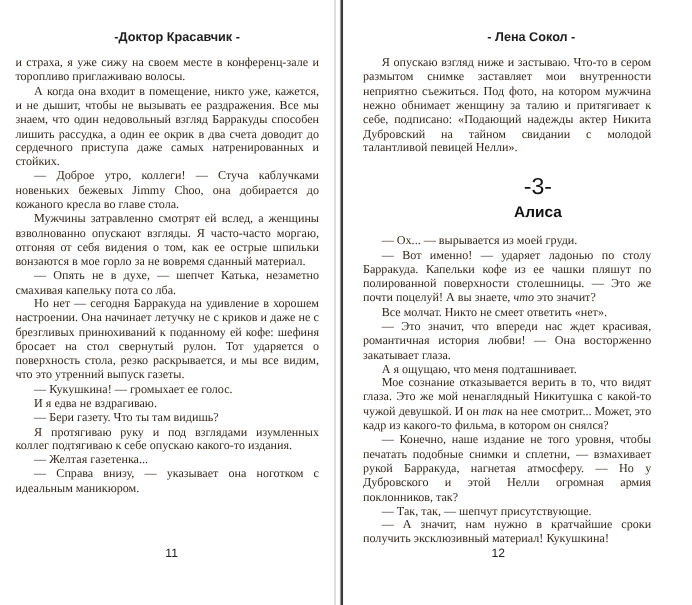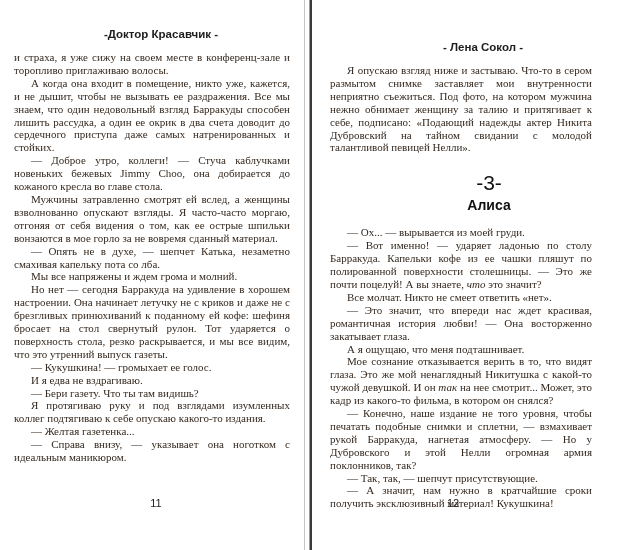--- a/index.html
+++ b/index.html
@@ -10,21 +10,21 @@
     --edge-light:#c6c6c6;
   }
   html,body{margin:0;padding:0;}
   body{width:629px;height:550px;background:var(--page-bg);}
   .spread{
     position:relative;width:629px;height:550px;background:var(--page-bg);
     overflow:hidden;font-family:"Liberation Serif",serif;
   }
   .page{position:absolute;top:0;height:550px;box-sizing:border-box;background:var(--page-bg);}
   .page.left{left:0;width:304px;padding:27px 14px 0 14px;}
-  .page.right{left:312px;width:289px;padding:40px 9px 0 18px;}
+  .page.right{left:312px;width:289px;padding:27px 9px 0 18px;}
 
   .edge-line{position:absolute;left:304px;top:0;width:1px;height:550px;background:var(--edge-light);}
   .spine-line{position:absolute;left:309px;top:0;width:3px;height:550px;
     background:linear-gradient(to right,#9a9a9a 0 1px,var(--spine-dark) 1px 3px);}
 
   .running-header{
     font-family:"Liberation Sans",sans-serif;font-weight:bold;font-size:11.5px;
     color:var(--heading-text);text-align:center;height:14px;line-height:14px;
   }
   .page.left .running-header{position:relative;left:9px;}
@@ -59,21 +59,20 @@
 <div class="spread">
 
   <section class="page left">
     <div class="running-header">-Доктор Красавчик -</div>
     <div class="body-text">
         <p class="para"><span>и страха, я уже сижу на своем месте в конференц-зале и торопливо приглаживаю волосы.</span></p>
         <p class="para indent"><span>А когда она входит в помещение, никто уже, кажется, и не дышит, чтобы не вызывать ее раздражения. Все мы знаем, что один недовольный взгляд Барракуды способен лишить рассудка, а один ее окрик в два счета доводит до сердечного приступа даже самых натренированных и стойких.</span></p>
         <p class="para indent"><span>— Доброе утро, коллеги! — Стуча каблучками новеньких бежевых Jimmy Choo, она добирается до кожаного кресла во главе стола.</span></p>
         <p class="para indent"><span>Мужчины затравленно смотрят ей вслед, а женщины взволнованно опускают взгляды. Я часто-часто моргаю, отгоняя от себя видения о том, как ее острые шпильки вонзаются в мое горло за не вовремя сданный материал.</span></p>
         <p class="para indent"><span>— Опять не в духе, — шепчет Катька, незаметно смахивая капельку пота со лба.</span></p>
-        <p class="para indent"><span>Мы все напряжены и ждем грома и молний.</span></p>
         <p class="para indent"><span>Но нет — сегодня Барракуда на удивление в хорошем настроении. Она начинает летучку не с криков и даже не с брезгливых принюхиваний к поданному ей кофе: шефиня бросает на стол свернутый рулон. Тот ударяется о поверхность стола, резко раскрывается, и мы все видим, что это утренний выпуск газеты.</span></p>
         <p class="para indent"><span>— Кукушкина! — громыхает ее голос.</span></p>
         <p class="para indent"><span>И я едва не вздрагиваю.</span></p>
         <p class="para indent"><span>— Бери газету. Что ты там видишь?</span></p>
         <p class="para indent"><span>Я протягиваю руку и под взглядами изумленных коллег подтягиваю к себе опускаю какого-то издания.</span></p>
         <p class="para indent"><span>— Желтая газетенка...</span></p>
         <p class="para indent"><span>— Справа внизу, — указывает она ноготком с идеальным маникюром.</span></p>
       </div>
     <div class="page-number">11</div>
   </section>

